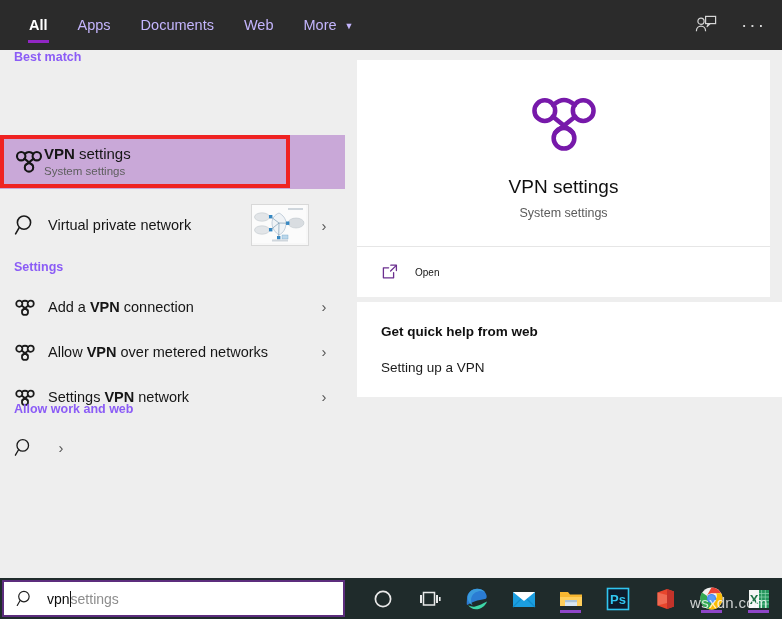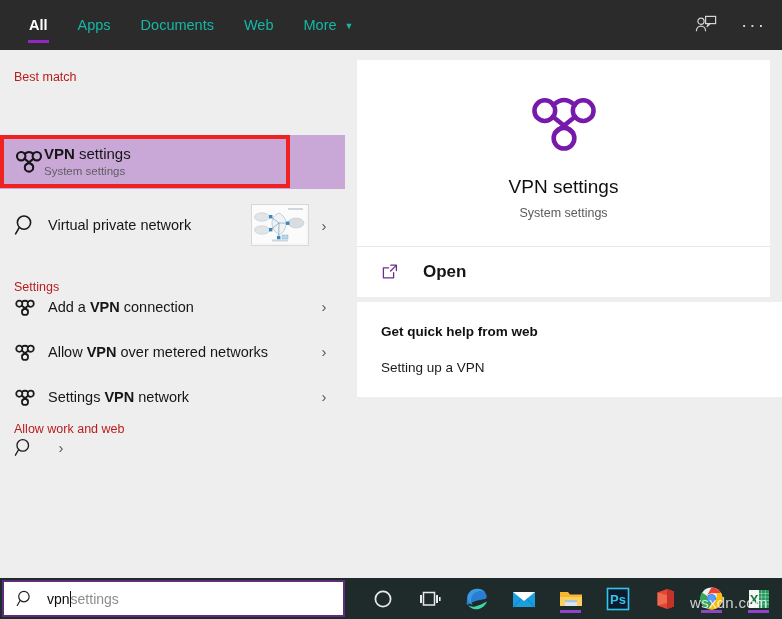--- a/index.html
+++ b/index.html
@@ -34,21 +34,21 @@
     align-items: center;
     height: 50px;
     padding-left: 14px;
   }
   .tab {
     position: relative;
     height: 50px;
     display: flex;
     align-items: center;
     padding: 0 15px;
-    color: #14b8a6;
+    color: #c4b5fd;
     font-size: 14.5px;
     cursor: default;
     white-space: nowrap;
   }
   .tab.active {
     color: #ffffff;
     font-weight: bold;
   }
   .tab.active .tab-underline {
     position: absolute;
@@ -92,23 +92,23 @@
   
   .left-panel {
     position: absolute;
     left: 0; top: 50px;
     width: 345px;
     height: 528px;
     background: #eeeeee;
   }
   .section-label {
     font-size: 12.5px;
-    font-weight: normal;
-    color: #b91c1c;
-    padding: 20px 0 6px 14px;
+    font-weight: bold;
+    color: #8b5cf6;
+    padding: 0 0 6px 14px;
   }
   .result-row {
     display: flex;
     align-items: center;
     height: 48px;
     padding: 0 8px 0 14px;
     cursor: default;
   }
   .result-row .ricon {
     width: 34px;
@@ -235,24 +235,23 @@
     padding-left: 24px;
     cursor: default;
   }
   .open-icon {
     width: 30px;
     display: flex;
     align-items: center;
     color: #6b2f8f;
   }
   .open-label {
-    font-size: 17px;
+    font-size: 10px;
     color: #151515;
-    margin-left: 12px;
-    font-weight: bold;
+    margin-left: 4px;
   }
   .help-card {
     padding: 22px 0 22px 24px;
   }
   .help-title {
     font-size: 13.5px;
     font-weight: bold;
     color: #111;
   }
   .help-link {

